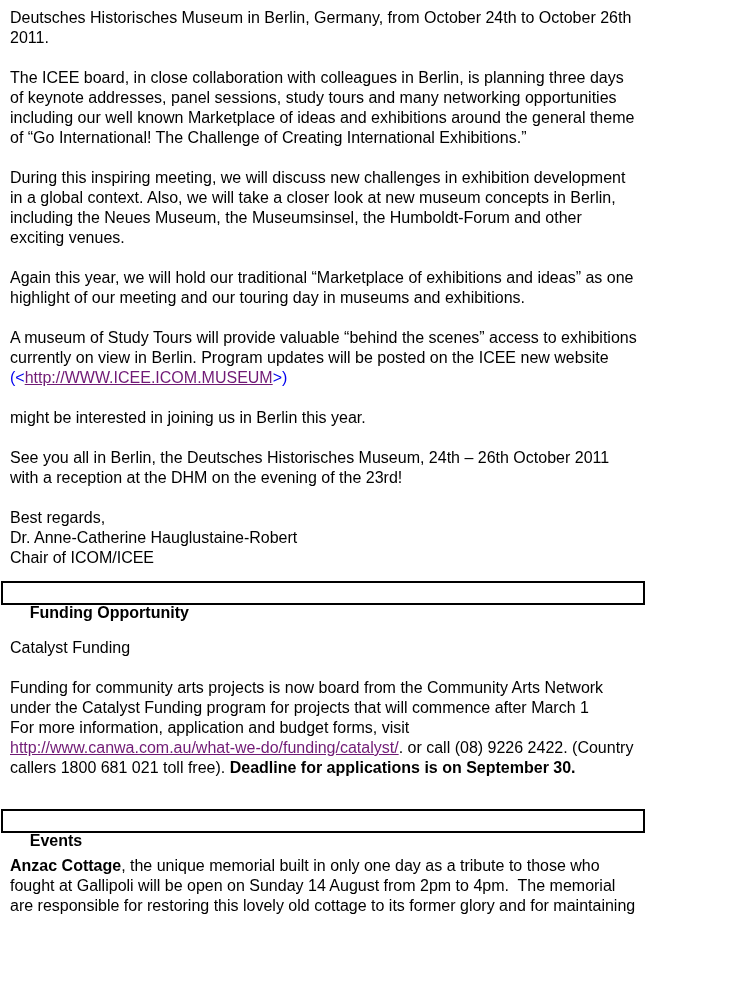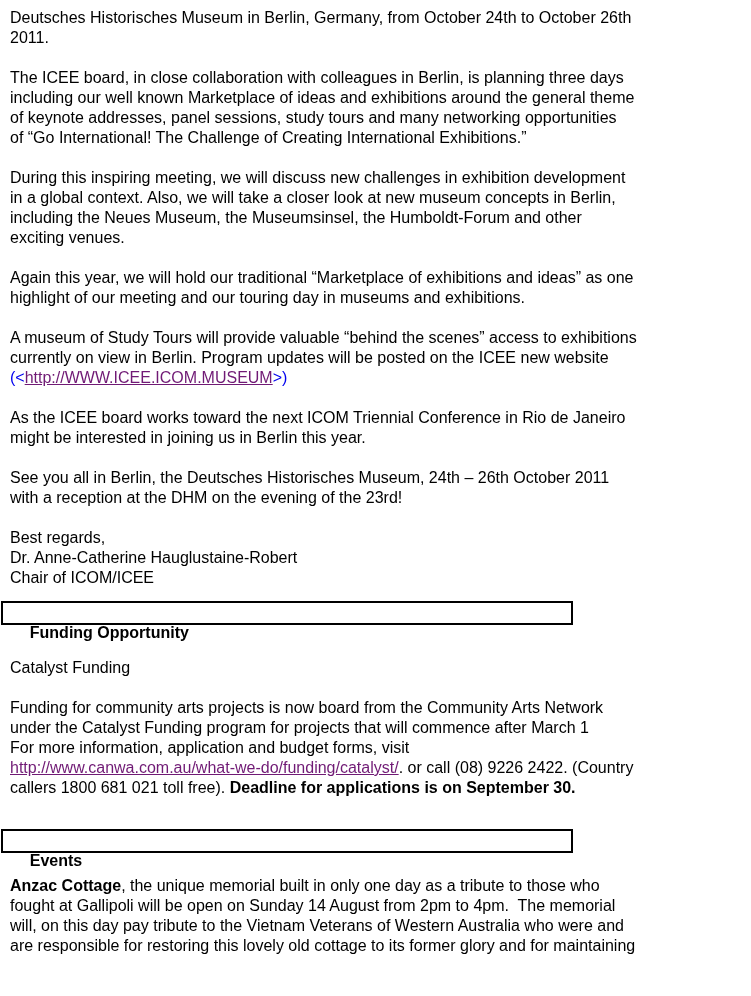--- a/index.html
+++ b/index.html
@@ -19,21 +19,21 @@
   .page {
     padding: 8px 0 15px 10px;
     box-sizing: border-box;
     width: 751px;
     height: 996px;
   }
   .para { margin: 0 0 20px 0; }
   .line { white-space: pre; }
   .heading-box {
     margin-left: -9px;
-    width: 572px;
+    width: 644px;
     height: 24px;
     box-sizing: border-box;
     border: 2px solid #000000;
     padding-left: 9px;
     font-weight: bold;
     line-height: 20px;
     white-space: pre;
   }
   .mb13 { margin-bottom: 13px; }
   .mb31 { margin-bottom: 31px; }
@@ -52,22 +52,22 @@
 
 <div class="page">
 
   <div class="para">
     <div class="line">Deutsches Historisches Museum in Berlin, Germany, from October 24th to October 26th</div>
     <div class="line">2011.</div>
   </div>
 
   <div class="para">
     <div class="line">The ICEE board, in close collaboration with colleagues in Berlin, is planning three days</div>
+    <div class="line">of keynote addresses, panel sessions, study tours and many networking opportunities</div>
     <div class="line">including our well known Marketplace of ideas and exhibitions around the general theme</div>
-    <div class="line">of keynote addresses, panel sessions, study tours and many networking opportunities</div>
     <div class="line">of “Go International! The Challenge of Creating International Exhibitions.”</div>
   </div>
 
   <div class="para">
     <div class="line">During this inspiring meeting, we will discuss new challenges in exhibition development</div>
     <div class="line">in a global context. Also, we will take a closer look at new museum concepts in Berlin,</div>
     <div class="line">including the Neues Museum, the Museumsinsel, the Humboldt-Forum and other</div>
     <div class="line">exciting venues.</div>
   </div>
 
@@ -76,21 +76,20 @@
     <div class="line">highlight of our meeting and our touring day in museums and exhibitions.</div>
   </div>
 
   <div class="para">
     <div class="line">A museum of Study Tours will provide valuable “behind the scenes” access to exhibitions</div>
     <div class="line">currently on view in Berlin. Program updates will be posted on the ICEE new website</div>
     <div class="line"><span class="link-bracket">(&lt;</span><a class="doc-link" href="#">http://WWW.ICEE.ICOM.MUSEUM</a><span class="link-bracket">&gt;)</span></div>
   </div>
 
   <div class="para">
-    <div class="line">As the ICEE board works toward the next ICOM Triennial Conference in Rio de Janeiro</div>
     <div class="line">might be interested in joining us in Berlin this year.</div>
   </div>
 
   <div class="para">
     <div class="line">See you all in Berlin, the Deutsches Historisches Museum, 24th – 26th October 2011</div>
     <div class="line">with a reception at the DHM on the evening of the 23rd!</div>
   </div>
 
   <div class="para mb13">
     <div class="line">Best regards,</div>
@@ -114,17 +113,16 @@
     <div class="line"><span>callers 1800 681 021 toll free). </span><span class="bold">Deadline for applications is on September 30.</span></div>
   </div>
 
   <div class="heading-box mb23">
     <span>Events</span>
   </div>
 
   <div class="para">
     <div class="line"><span class="bold">Anzac Cottage</span><span>, the unique memorial built in only one day as a tribute to those who</span></div>
     <div class="line">fought at Gallipoli will be open on Sunday 14 August from 2pm to 4pm.  The memorial</div>
-    <div class="line">will, on this day pay tribute to the Vietnam Veterans of Western Australia who were and</div>
     <div class="line">are responsible for restoring this lovely old cottage to its former glory and for maintaining</div>
   </div>
 
 </div>
 
 </body></html>

